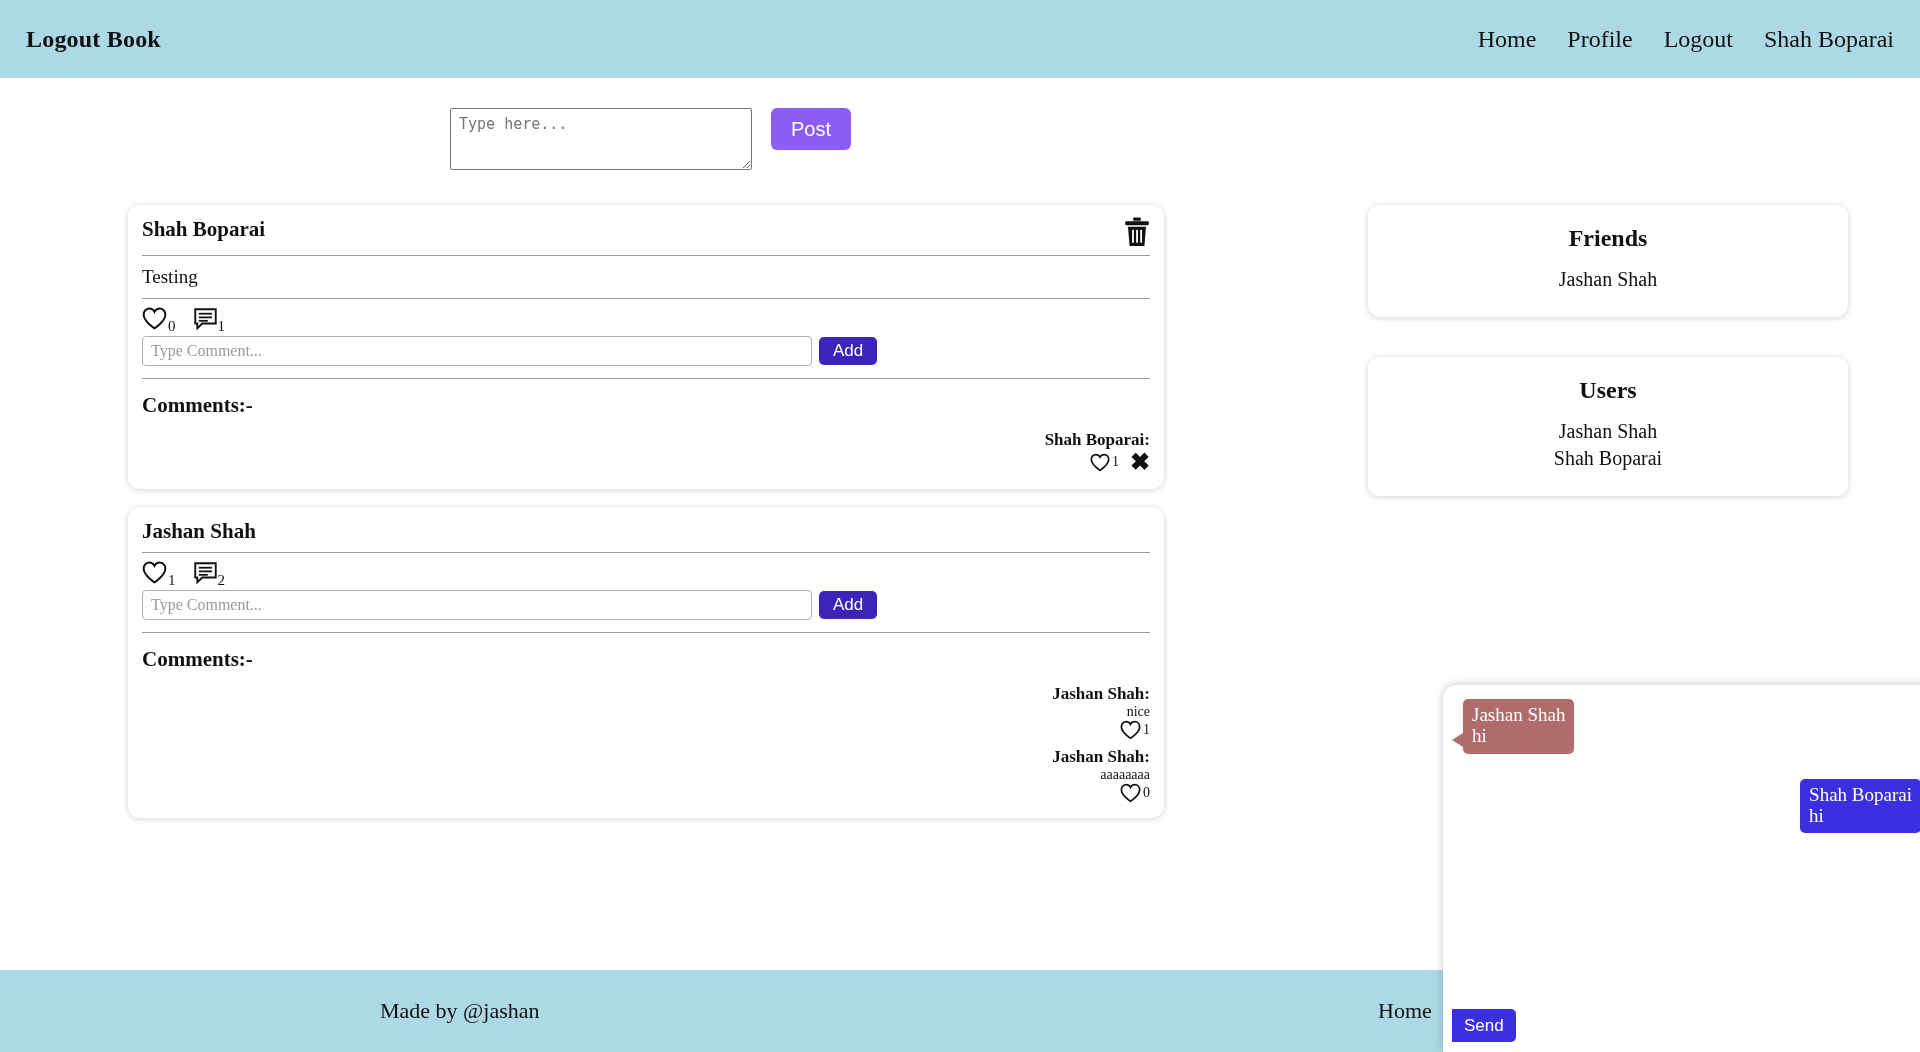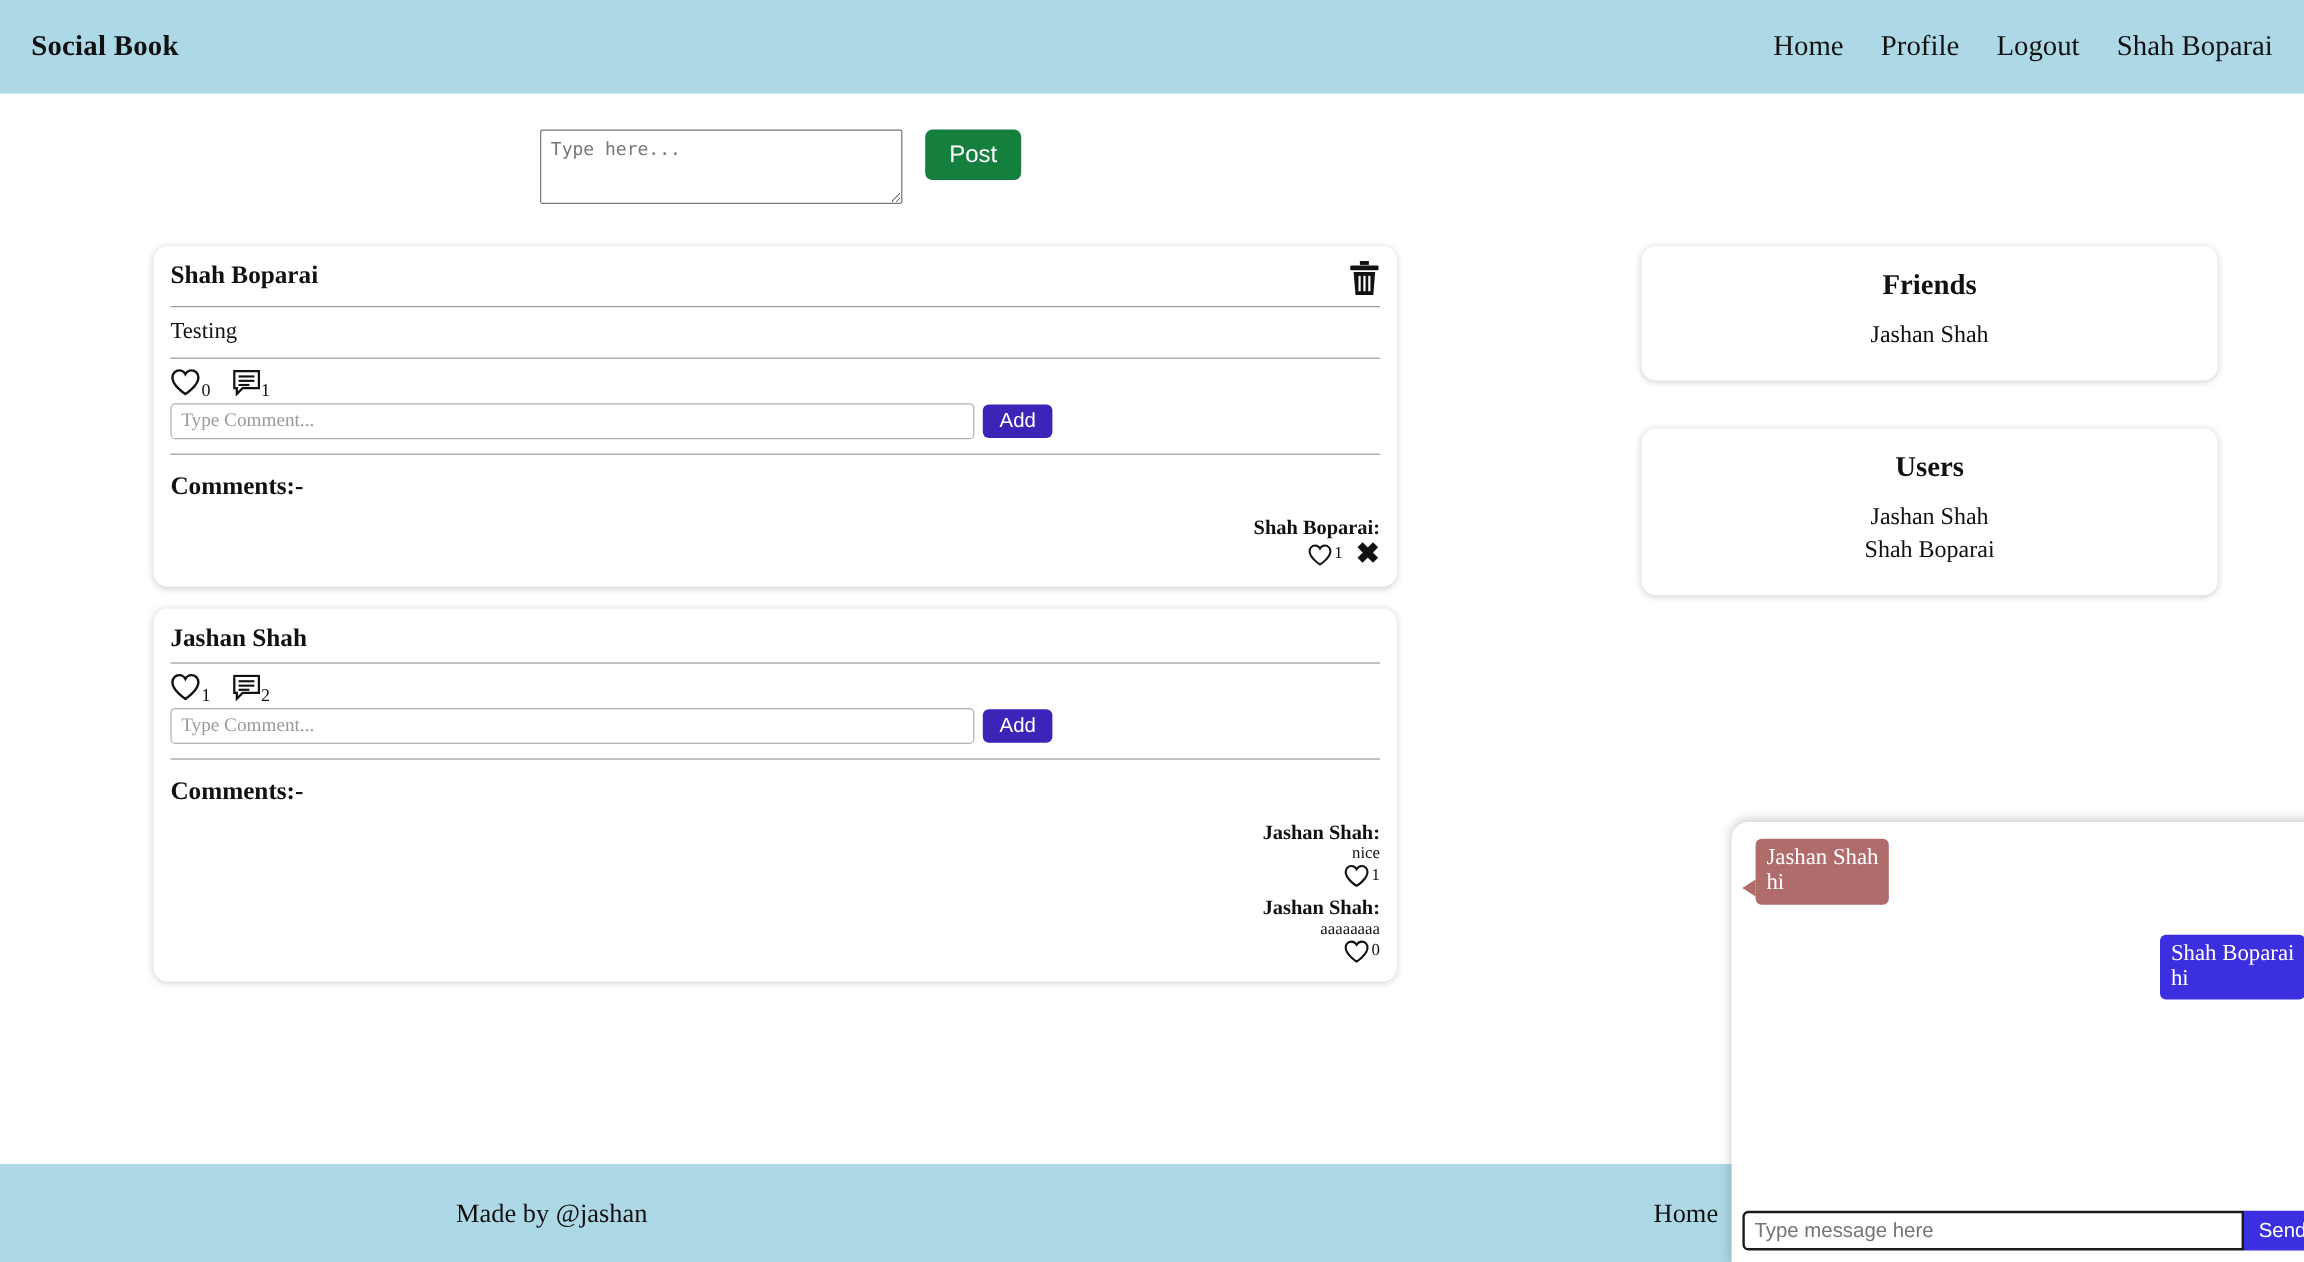--- a/index.html
+++ b/index.html
@@ -44,21 +44,21 @@
     padding: 6px 8px;
     font-family: "DejaVu Sans Mono", "Liberation Mono", monospace;
     font-size: 15px;
     color: #111;
     resize: both;
     outline: none;
     background: #fff;
   }
   .composer textarea::placeholder { color: #757575; }
   .btn-post {
-    background: #15803d;
+    background: #8b5cf6;
     color: #fff;
     border: none;
     border-radius: 6px;
     padding: 9px 20px;
     font-size: 20px;
     font-family: "Liberation Sans", sans-serif;
     cursor: pointer;
     line-height: 1.2;
   }
 
@@ -225,21 +225,21 @@
     font-family: "Liberation Sans", sans-serif;
     cursor: pointer;
   }
 </style>
 </head>
 <body>
 
 <div id="app">
 
   <div class="navbar">
-    <a class="brand">Social Book</a>
+    <a class="brand">Logout Book</a>
     <div class="nav-links">
       <a class="nav-link">Home</a>
       <a class="nav-link">Profile</a>
       <a class="nav-link">Logout</a>
       <a class="nav-link">Shah Boparai</a>
     </div>
   </div>
 
   <div class="composer">
     <textarea placeholder="Type here..." style=""></textarea>
@@ -377,18 +377,17 @@
         </div>
       </div>
       <div class="row-right">
         <div class="bubble right">
           <span class="who">Shah Boparai</span>
           <span class="msg">hi</span>
         </div>
       </div>
     </div>
     <div class="chat-input-bar">
-      <input class="chat-input" type="text" placeholder="Type message here" style="">
       <button class="btn-send">Send</button>
     </div>
   </div>
 
 </div>
 
 </body></html>

